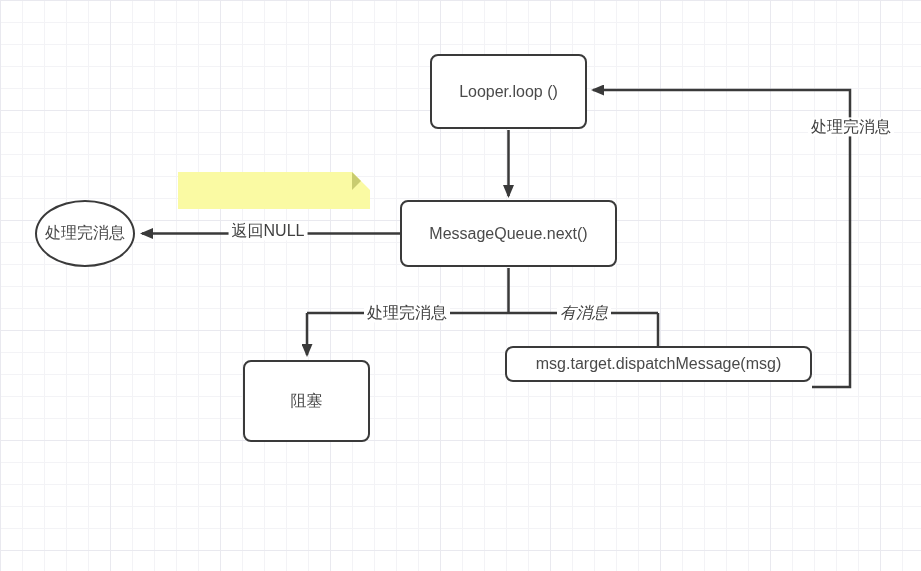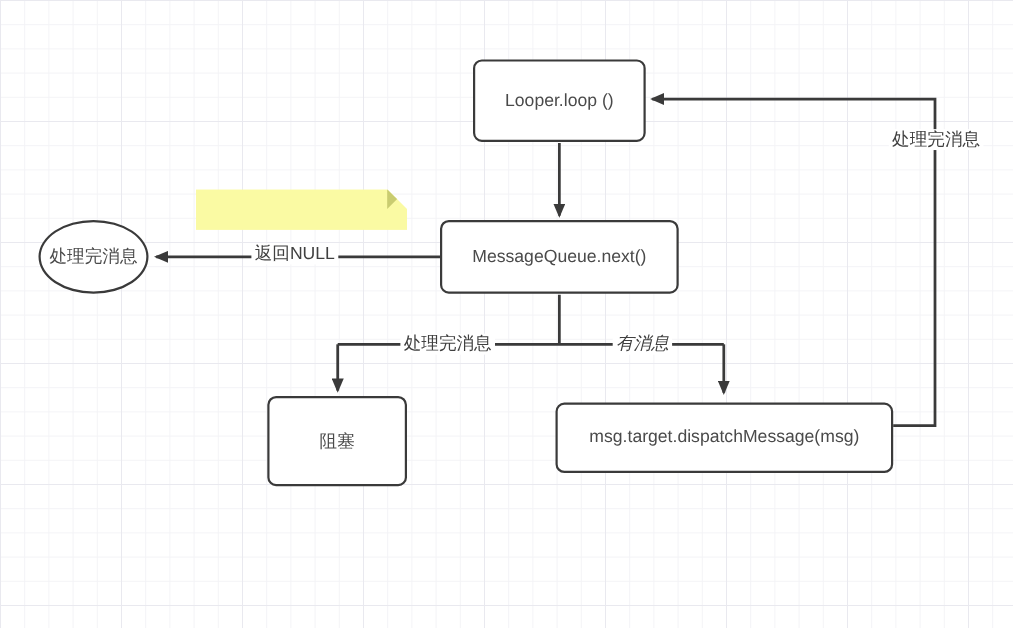--- a/index.html
+++ b/index.html
@@ -88,21 +88,21 @@
   </div>
 
   <div class="node ellipse" style="left:35px;top:200px;width:100px;height:67px;">
     <span>处理完消息</span>
   </div>
 
   <div class="node" style="left:243px;top:360px;width:127px;height:82px;">
     <span>阻塞</span>
   </div>
 
-  <div class="node" style="left:505px;top:366px;width:307px;height:64px;">
+  <div class="node" style="left:505px;top:346px;width:307px;height:36px;">
     <span>msg.target.dispatchMessage(msg)</span>
   </div>
 
   <div class="edge-label" style="left:268px;top:231px;">返回NULL</div>
 
   <div class="edge-label" style="left:407px;top:313px;">处理完消息</div>
 
   <div class="edge-label" style="left:584px;top:313px;font-style:italic;">有消息</div>
 
   <div class="edge-label" style="left:851px;top:127px;">处理完消息</div>

